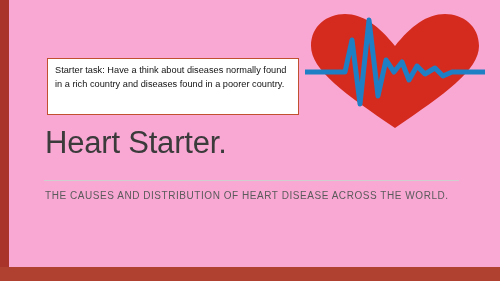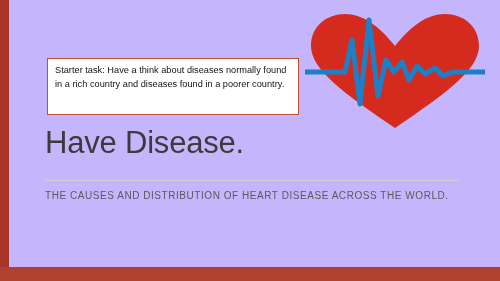--- a/index.html
+++ b/index.html
@@ -10,21 +10,21 @@
     width: 500px;
     height: 281px;
     background: #ffffff;
     font-family: "Liberation Sans", sans-serif;
     overflow: hidden;
   }
   .slide {
     position: relative;
     width: 500px;
     height: 281px;
-    background: #c4b5fd;
+    background: #f9a8d4;
     box-sizing: border-box;
   }
   
   .left-bar {
     position: absolute;
     left: 0;
     top: 0;
     width: 9px;
     height: 281px;
     background: #a9352a;
@@ -111,19 +111,19 @@
     <div class="starter-text">Starter task: Have a think about diseases normally found in a rich country and diseases found in a poorer country.</div>
   </div>
 
   <div class="heart-wrap">
     <svg width="180" height="122" viewBox="0 0 180 122" xmlns="http://www.w3.org/2000/svg">
       <path d="M90 118 C 40 84, 6 60, 6 36 C 6 16, 22 4, 40 4 C 58 4, 74 16, 90 36 C 106 16, 122 4, 140 4 C 158 4, 174 16, 174 36 C 174 60, 140 84, 90 118 Z" fill="#d52b1e"></path>
       <path d="M0 62 L30 62 L40 62 L47 30 L55 94 L64 10 L73 86 L81 50 L89 62 L97 52 L104 70 L112 56 L120 64 L130 58 L138 66 L147 62 L180 62" fill="none" stroke="#1f7fc4" stroke-width="5" stroke-linejoin="round" stroke-linecap="round"></path>
     </svg>
   </div>
 
-  <div class="title">Have Disease.</div>
+  <div class="title">Heart Starter.</div>
 
   <div class="divider"></div>
 
   <div class="subtitle">THE CAUSES AND DISTRIBUTION OF HEART DISEASE ACROSS THE WORLD.</div>
 
 </div>
 
 </body></html>

